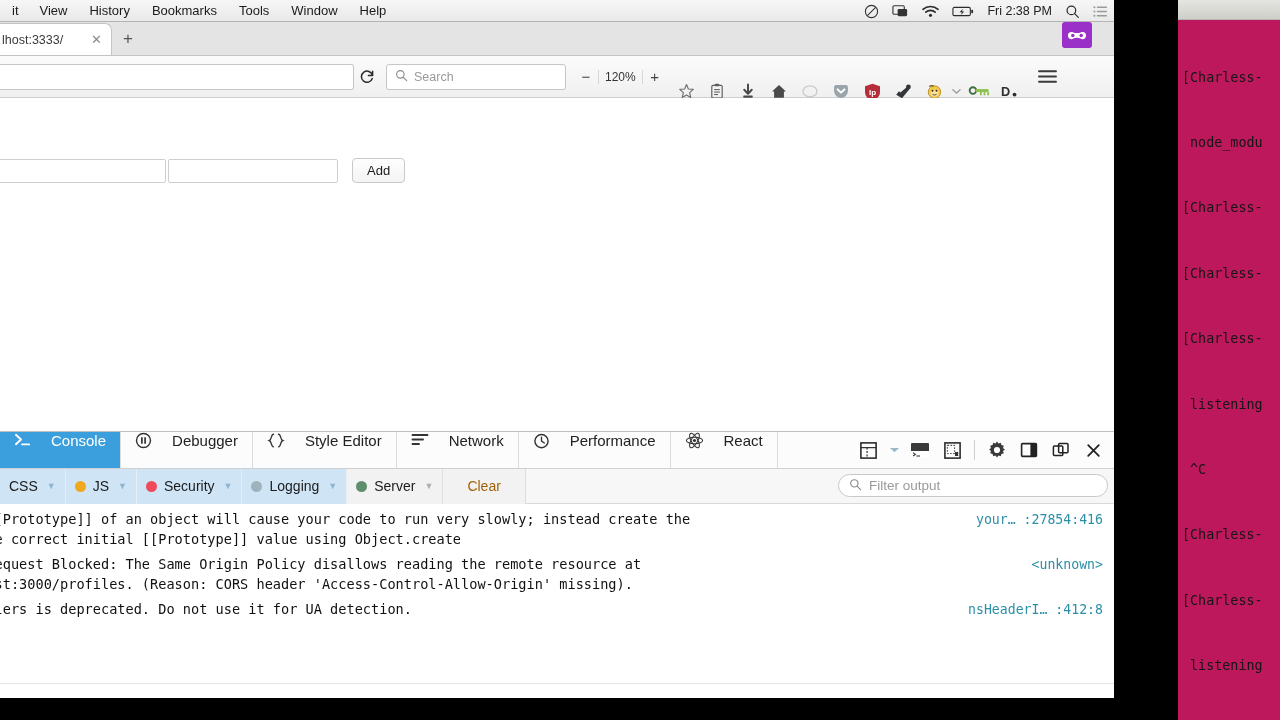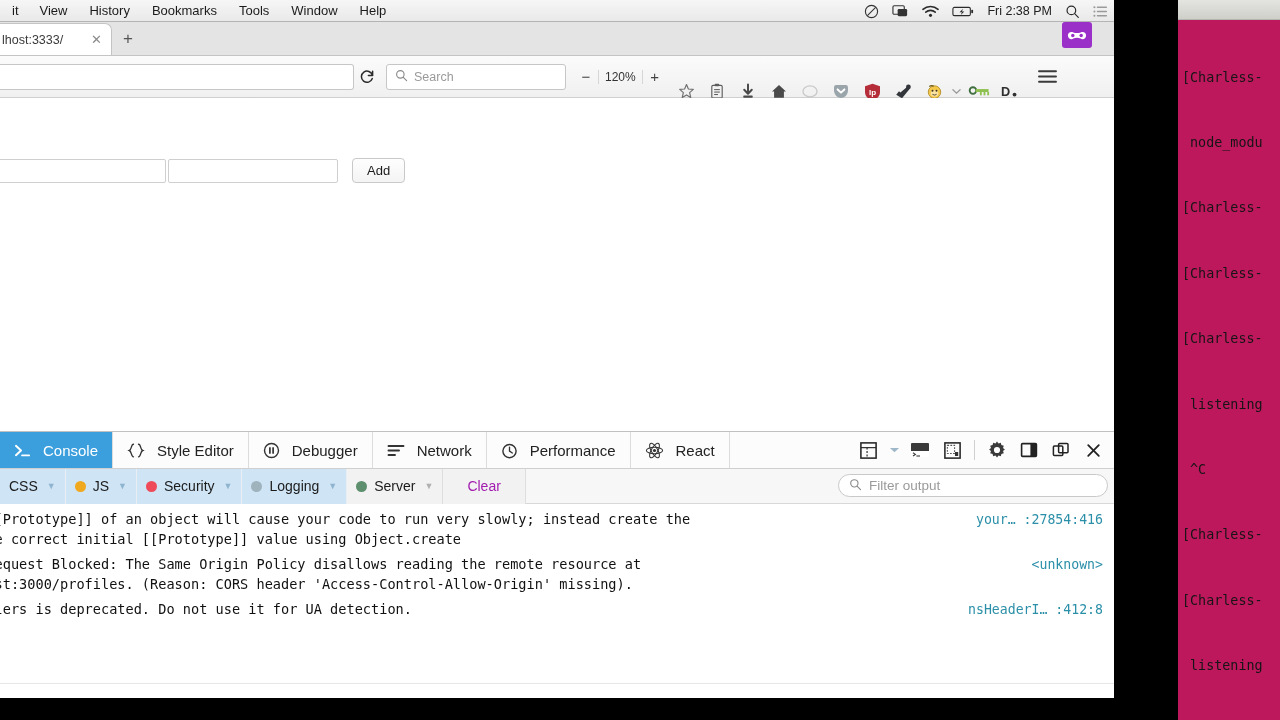--- a/index.html
+++ b/index.html
@@ -152,21 +152,21 @@
     border-top: 1px solid #c0c0c0;
     display: flex; flex-direction: column;
   }
   .dt-toolbar {
     height: 37px;
     background: #fcfcfc;
     border-bottom: 1px solid #cfcfcf;
     display: flex; align-items: stretch;
   }
   .dt-tab {
-    display:flex; align-items:center; gap: 12px;
+    display:flex; align-items:flex-start; gap: 20px;
     padding: 0 14px;
     font-size: 15px; color:#222;
     border-right: 1px solid #dcdcdc;
     white-space: nowrap;
   }
   .dt-tab:first-child { border-left: none; }
   .dt-tab.active { background: #3a9fdc; color:#fff; }
   .dt-tab.active .dt-ico { color:#fff; }
   .dt-ico { display:flex; align-items:center; justify-content:center; color:#333; }
   .dt-spacer { flex: 1; }
@@ -189,21 +189,21 @@
     display:flex; align-items:center; gap: 7px;
     height: 35px; padding: 0 9px;
     font-size: 14px; color:#1b1b1b;
     background: #cfe4f5;
     border-right: 1px solid #e8eef3;
   }
   .pill .dot { width: 11px; height: 11px; border-radius: 50%; display:inline-block; }
   .pill .caret { color:#8fb4cf; font-size: 9px; margin-left: 2px; }
   .clearbtn {
     height: 35px; padding: 0 24px;
-    font-size: 14px; color:#a21caf;
+    font-size: 14px; color:#a16207;
     display:flex; align-items:center; justify-content:center;
     background: #f2f2f2;
     border-right: 1px solid #dedede;
   }
   .filterbox {
     position:absolute; right: 6px; top: 5px;
     width: 270px; height: 23px;
     border: 1px solid #c9c9c9; border-radius: 13px;
     background: #fff;
     display:flex; align-items:center; gap: 7px;
@@ -489,36 +489,36 @@
           <span class="dt-ico">
             <svg width="17" height="15" viewBox="0 0 18 16">
                 <path d="M2 3 L7.4 8 L2 13" fill="none" stroke="#fff" stroke-width="2.1" stroke-linecap="round" stroke-linejoin="round"></path>
                 <line x1="8.6" y1="13.2" x2="16" y2="13.2" stroke="#fff" stroke-width="2.1" stroke-linecap="round"></line>
               </svg>
           </span>
           <span>Console</span>
         </div>
         <div class="dt-tab">
           <span class="dt-ico">
-            <svg width="18" height="17" viewBox="0 0 20 18">
-                <path d="M7.2 2 C4.4 2 5.4 8 2.6 9 C5.4 10 4.4 16 7.2 16" fill="none" stroke="#333" stroke-width="1.5" stroke-linecap="round"></path>
-                <path d="M12.8 2 C15.6 2 14.6 8 17.4 9 C14.6 10 15.6 16 12.8 16" fill="none" stroke="#333" stroke-width="1.5" stroke-linecap="round"></path>
-              </svg>
-          </span>
-          <span>Style Editor</span>
-        </div>
-        <div class="dt-tab">
-          <span class="dt-ico">
             <svg width="17" height="17" viewBox="0 0 18 18">
                 <circle cx="9" cy="9" r="7.4" fill="none" stroke="#333" stroke-width="1.5"></circle>
                 <rect x="6.4" y="5.6" width="1.8" height="6.8" fill="#333"></rect>
                 <rect x="9.8" y="5.6" width="1.8" height="6.8" fill="#333"></rect>
               </svg>
           </span>
           <span>Debugger</span>
+        </div>
+        <div class="dt-tab">
+          <span class="dt-ico">
+            <svg width="18" height="17" viewBox="0 0 20 18">
+                <path d="M7.2 2 C4.4 2 5.4 8 2.6 9 C5.4 10 4.4 16 7.2 16" fill="none" stroke="#333" stroke-width="1.5" stroke-linecap="round"></path>
+                <path d="M12.8 2 C15.6 2 14.6 8 17.4 9 C14.6 10 15.6 16 12.8 16" fill="none" stroke="#333" stroke-width="1.5" stroke-linecap="round"></path>
+              </svg>
+          </span>
+          <span>Style Editor</span>
         </div>
         <div class="dt-tab">
           <span class="dt-ico">
             <svg width="18" height="15" viewBox="0 0 18 15">
                 <g stroke="#333" stroke-width="1.9" stroke-linecap="round">
                   <line x1="1.5" y1="3" x2="16.5" y2="3"></line>
                   <line x1="1.5" y1="7.5" x2="12" y2="7.5"></line>
                   <line x1="1.5" y1="12" x2="8" y2="12"></line>
                 </g>
               </svg>

